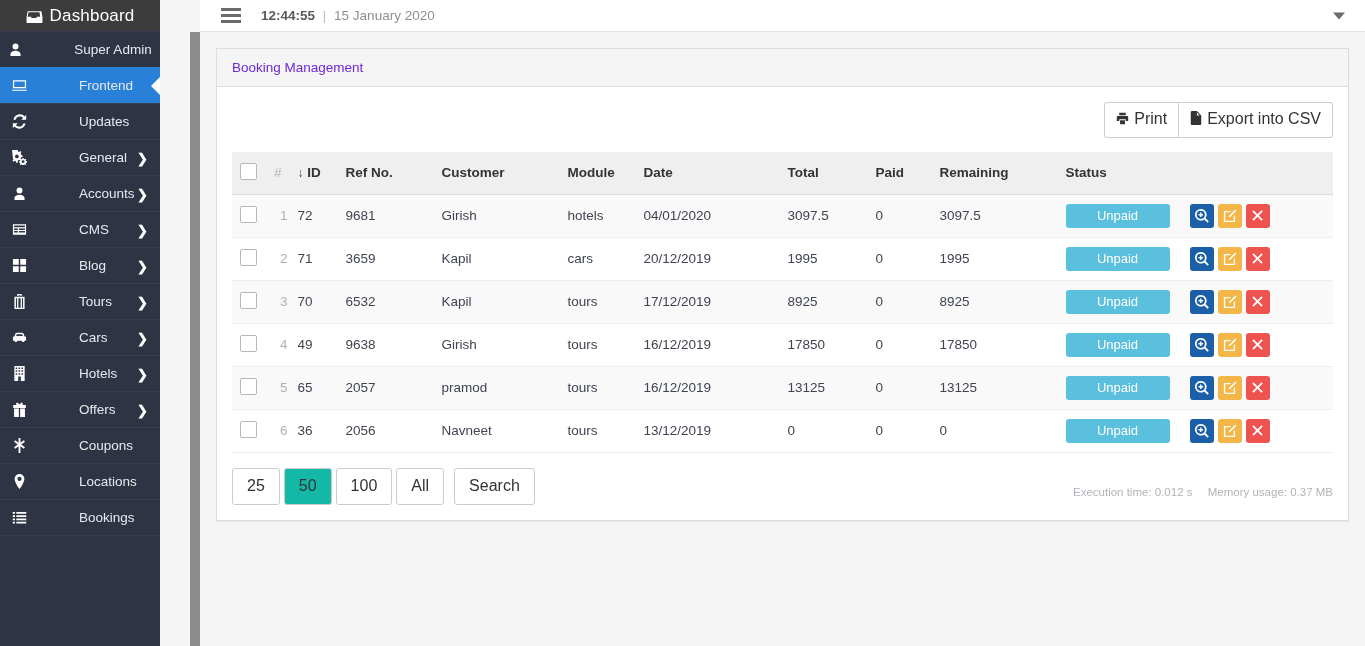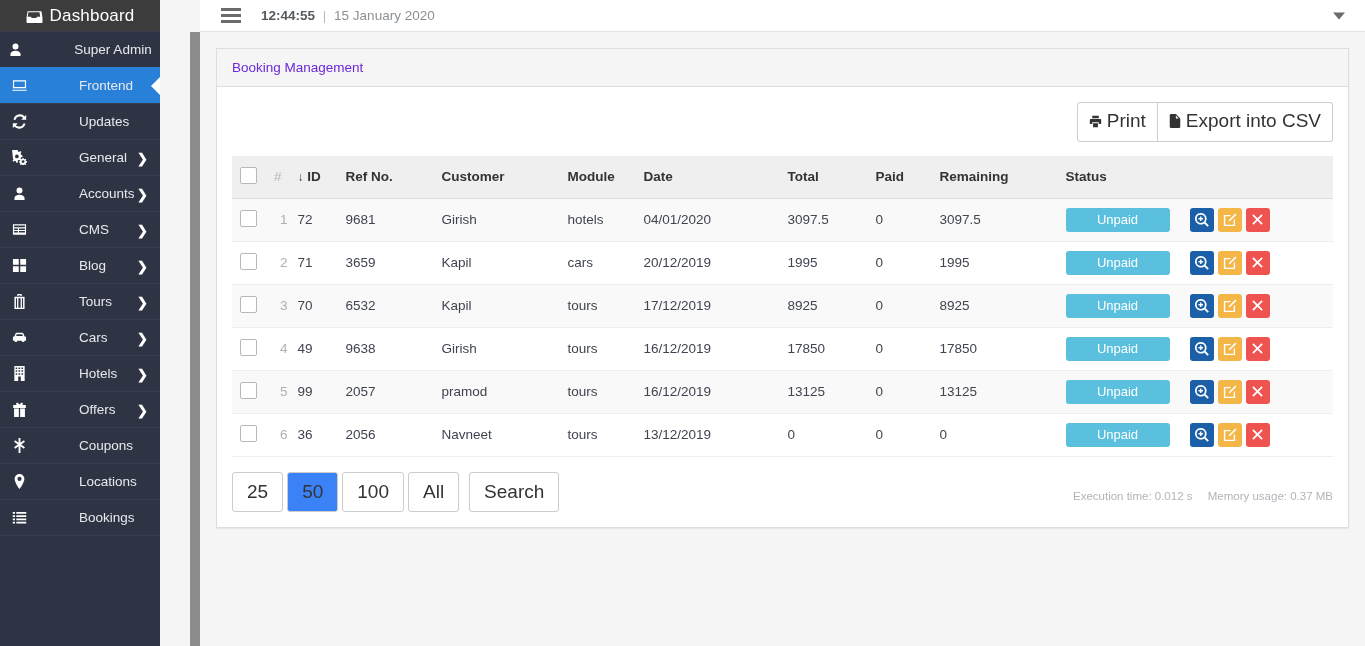--- a/index.html
+++ b/index.html
@@ -125,21 +125,21 @@
     color: #6d28d9;
   }
   #panel-body { padding: 15px; }
 
   #toolbar {
     display: flex; justify-content: flex-end;
     margin-bottom: 14px;
   }
   .btn {
     font-family: "Liberation Sans", sans-serif;
-    font-size: 19px;
+    font-size: 16px;
     color: #333333;
     background: #ffffff;
     border: 1px solid #cccccc;
     padding: 6px 11px;
     cursor: pointer;
     line-height: 1.3;
   }
   #toolbar .btn:first-child { border-radius: 3px 0 0 3px; }
   #toolbar .btn:last-child  { border-radius: 0 3px 3px 0; border-left: 0; }
   .btn .g { margin-right: 5px; display: inline-block; vertical-align: -1px; }
@@ -219,21 +219,21 @@
   td.statuscell .spacer { width: 16px; }
 
   
   #tablefoot {
     display: flex; align-items: flex-start;
     justify-content: space-between;
     margin-top: 15px;
   }
   .pager { display: flex; }
   .pager .btn { border-radius: 3px; margin-right: 4px; padding: 7px 14px; }
-  .pager .btn.sel { background: #3b82f6; }
+  .pager .btn.sel { background: #14b8a6; }
   .pager .btn.search { margin-left: 6px; }
   #metrics {
     font-size: 11.5px; color: #b0b4b8;
     padding-top: 18px; white-space: nowrap;
   }
   #metrics span { margin-left: 12px; }
 </style>
 </head>
 <body>
 
@@ -587,21 +587,21 @@
                           <path d="M3.1 1.6L8 6.4l4.9-4.8 1.5 1.5L9.6 8l4.8 4.9-1.5 1.5L8 9.6l-4.9 4.8-1.5-1.5L6.4 8 1.6 3.1l1.5-1.5z"></path>
                         </svg>
                       </span>
                     </span></span>
                 </div>
               </td>
             </tr>
             <tr class="odd">
               <td class="col-chk"><span class="cbx"></span></td>
               <td class="col-num rownum">5</td>
-              <td class="col-id">99</td>
+              <td class="col-id">65</td>
               <td class="col-ref">2057</td>
               <td class="col-cus">pramod</td>
               <td class="col-mod">tours</td>
               <td class="col-dat">16/12/2019</td>
               <td class="col-tot">13125</td>
               <td class="col-pai">0</td>
               <td class="col-rem">13125</td>
               <td class="statuscell">
                 <div class="wrap">
                   <span class="badge">Unpaid</span>

